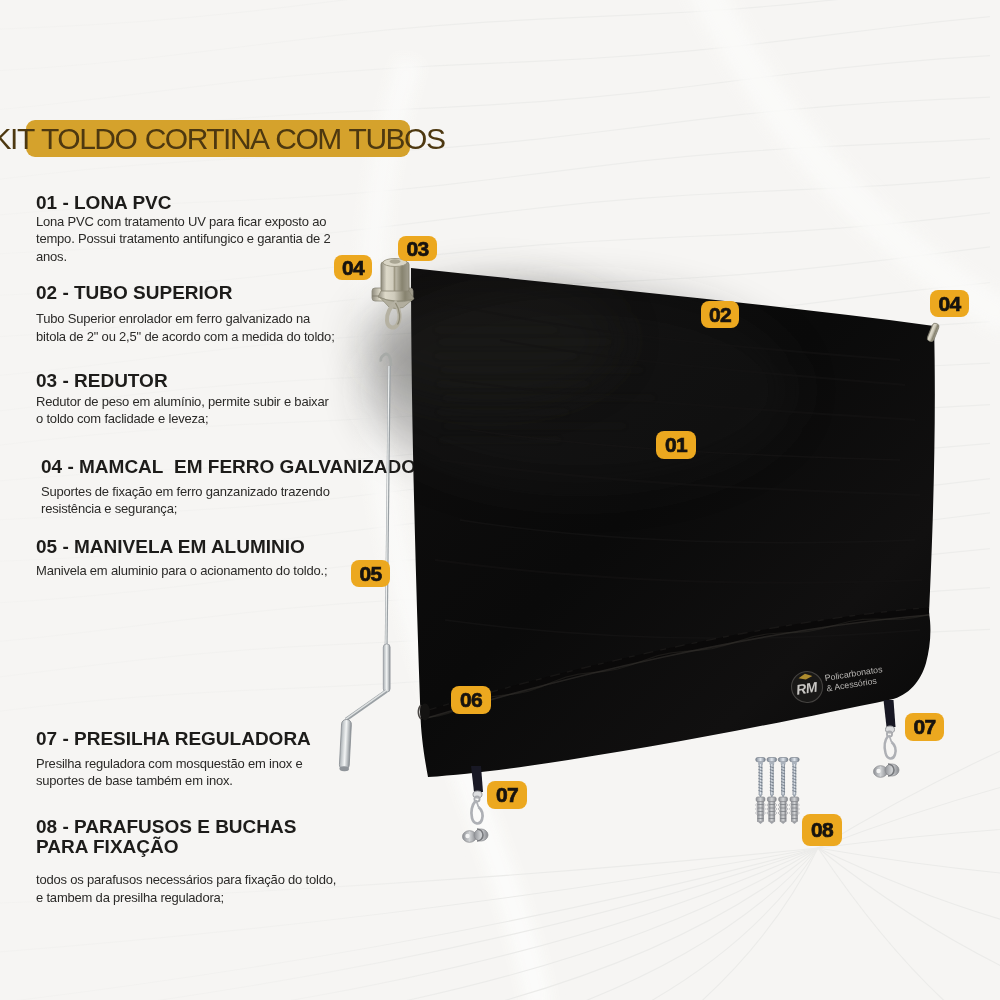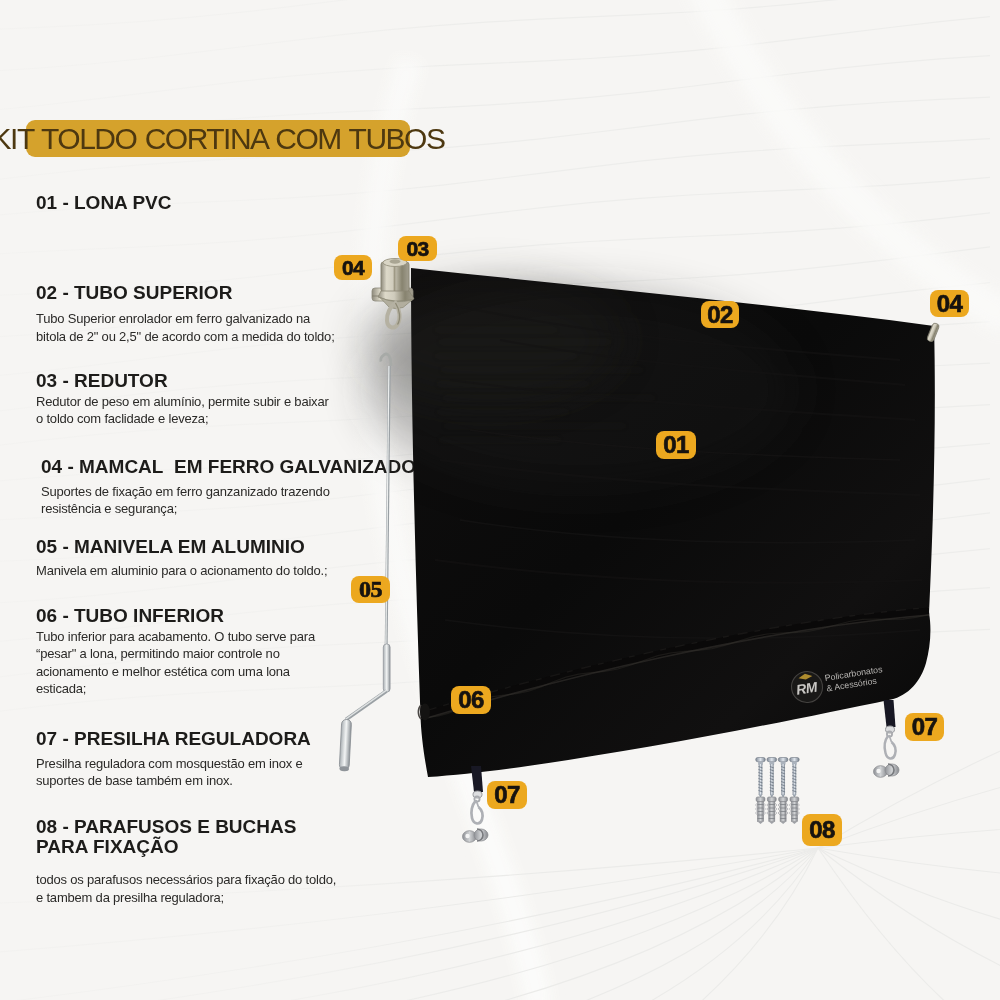--- a/index.html
+++ b/index.html
@@ -6,21 +6,21 @@
 #page{position:relative;width:1000px;height:1000px;background:#f6f5f3;overflow:hidden;
   font-family:"Liberation Sans",sans-serif;}
 #bglines{position:absolute;left:0;top:0;}
 #banner{position:absolute;left:26px;top:120px;width:384px;height:37px;background:#d5a22c;
   border-radius:9px;display:flex;align-items:center;justify-content:center;}
 #banner span{font-size:30px;font-weight:400;letter-spacing:-1.5px;word-spacing:1.5px;color:#4d3810;white-space:pre;}
 .blk{position:absolute;left:36px;width:330px;color:#2b2a28;}
 .blk h3{margin:0 0 0 0;font-size:19px;font-weight:bold;color:#1d1c1a;letter-spacing:0px;line-height:19.5px;white-space:pre;}
 .blk p{margin:0;font-size:13px;letter-spacing:-0.2px;line-height:17.5px;white-space:pre;}
 .lbl{position:absolute;background:#eca81f;border-radius:8px;color:#161310;
-  font-weight:bold;font-size:24px;letter-spacing:-0.6px;-webkit-text-stroke:0.7px #17130e;text-align:center;font-family:"Liberation Sans",sans-serif;
+  font-weight:bold;font-size:21px;letter-spacing:-0.6px;-webkit-text-stroke:0.7px #17130e;text-align:center;font-family:"Liberation Sans",sans-serif;
   display:flex;align-items:center;justify-content:center;}
 #prod{position:absolute;left:0;top:0;}
 </style>
 </head>
 <body>
 <div id="page">
 <svg id="bglines" width="1000" height="1000" viewBox="0 0 1000 1000" fill="none">
 <defs>
         <filter id="bl" x="-50%" y="-50%" width="200%" height="200%">
           <feGaussianBlur stdDeviation="7"></feGaussianBlur>
@@ -75,20 +75,23 @@
 </g>
 
 <rect x="0" y="0" width="460" height="1000" fill="url(#fadeL)"></rect>
 </svg>
 <div id="banner">
       <span>KIT TOLDO CORTINA COM TUBOS</span>
     </div>
 
 <div class="blk" style="top:193px;">
 <h3>01 - LONA PVC</h3>
+<p>Lona PVC com tratamento UV para ficar exposto ao
+tempo. Possui tratamento antifungico e garantia de 2
+anos.</p>
 </div>
 
 <div class="blk" style="top:283px;">
 <h3>02 - TUBO SUPERIOR</h3>
 <p style="margin-top:7.5px;">Tubo Superior enrolador em ferro galvanizado na
 bitola de 2" ou 2,5" de acordo com a medida do toldo;</p>
 </div>
 
 <div class="blk" style="top:371px;">
 <h3>03 - REDUTOR</h3>
@@ -100,27 +103,20 @@
 <h3>04 - MAMCAL&nbsp; EM FERRO GALVANIZADO</h3>
 <p style="margin-top:6px;">Suportes de fixação em ferro ganzanizado trazendo
 resistência e segurança;</p>
 </div>
 
 <div class="blk" style="top:537px;">
 <h3>05 - MANIVELA EM ALUMINIO</h3>
 <p style="margin-top:5px;">Manivela em aluminio para o acionamento do toldo.;</p>
 </div>
 
-<div class="blk" style="top:606px;">
-<h3>06 - TUBO INFERIOR</h3>
-<p style="margin-top:2px;">Tubo inferior para acabamento. O tubo serve para
-“pesar" a lona, permitindo maior controle no
-acionamento e melhor estética com uma lona
-esticada;</p>
-</div>
 
 <div class="blk" style="top:729px;">
 <h3>07 - PRESILHA REGULADORA</h3>
 <p style="margin-top:6px;">Presilha reguladora com mosquestão em inox e
 suportes de base também em inox.</p>
 </div>
 
 <div class="blk" style="top:817px;">
 <h3>08 - PARAFUSOS E BUCHAS
 PARA FIXAÇÃO</h3>
@@ -296,18 +292,18 @@
 <text x="19" y="-3" font-family="Liberation Sans,sans-serif" font-size="8.8" fill="#b9b7b4">Policarbonatos</text>
 <text x="19" y="7.5" font-family="Liberation Sans,sans-serif" font-size="8.8" fill="#b9b7b4">&amp; Acessórios</text>
 </g>
 </svg>
 
 <div class="lbl" style="left:398px;top:236px;width:39px;height:25px;font-size:21px;">03</div>
 <div class="lbl" style="left:334px;top:255px;width:38px;height:25px;font-size:21px;">04</div>
 <div class="lbl" style="left:701px;top:301px;width:38px;height:27px;">02</div>
 <div class="lbl" style="left:930px;top:290px;width:39px;height:27px;">04</div>
 <div class="lbl" style="left:656px;top:431px;width:40px;height:28px;">01</div>
-<div class="lbl" style="left:351px;top:576px;width:39px;height:27px;font-family:Liberation Serif, serif;">05</div>
+<div class="lbl" style="left:351px;top:560px;width:39px;height:27px;">05</div>
 <div class="lbl" style="left:451px;top:686px;width:40px;height:28px;">06</div>
 <div class="lbl" style="left:905px;top:713px;width:39px;height:28px;">07</div>
 <div class="lbl" style="left:487px;top:781px;width:40px;height:28px;">07</div>
 <div class="lbl" style="left:802px;top:781px;width:40px;height:32px;margin-top:33px;">08</div>
 </div>
 
 </body></html>

